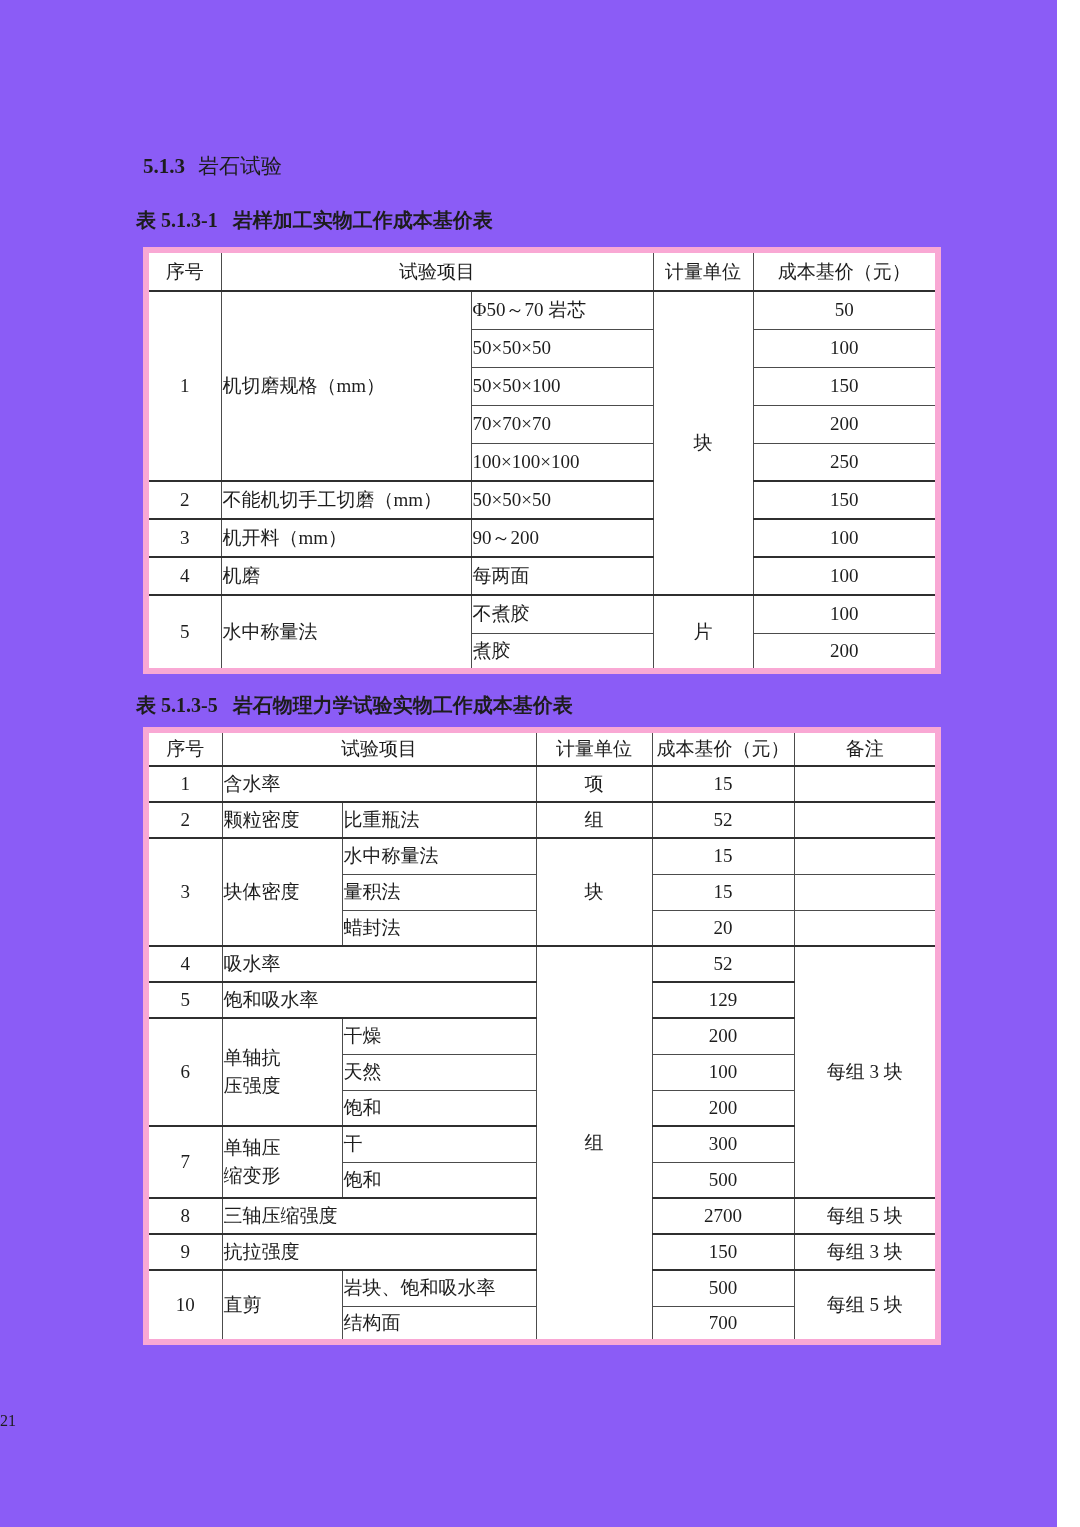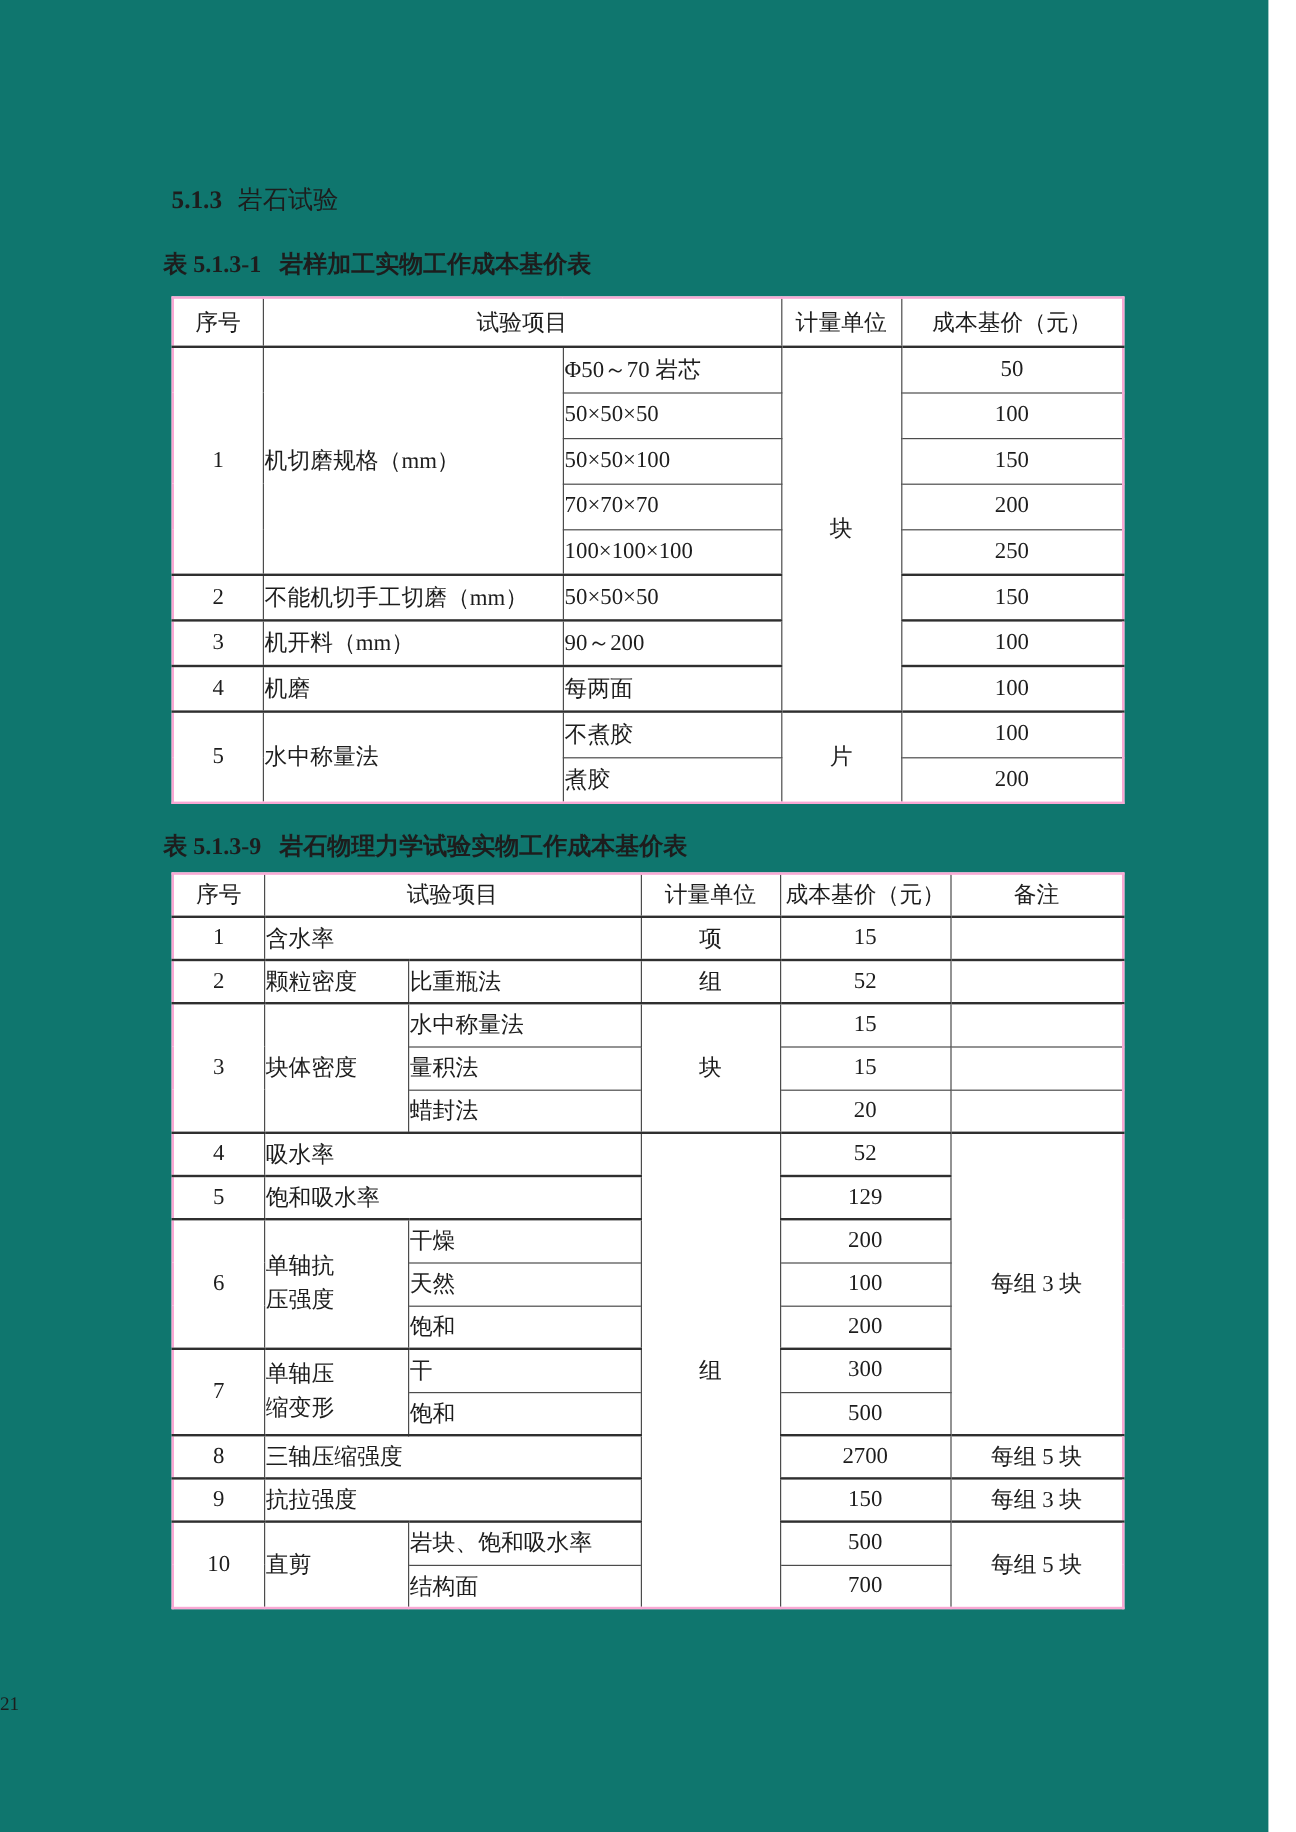--- a/index.html
+++ b/index.html
@@ -1,28 +1,28 @@
 <!DOCTYPE html>
 <html><head>
 <meta charset="utf-8">
 <style>
   html,body { margin:0; padding:0; background:#ffffff; }
   .page {
-    position:relative; width:1057px; height:1527px; background:#0f766e;
+    position:relative; width:1057px; height:1527px; background:#8b5cf6;
     font-family:"Liberation Serif","DejaVu Serif",serif; color:#1d1d1d;
   }
   .heading { position:absolute; left:143px; top:152px; font-size:21px; white-space:nowrap; }
   .heading .num { font-weight:bold; margin-right:13px; }
   .caption { position:absolute; left:136px; font-size:20px; font-weight:bold; white-space:nowrap; }
   .caption1 { top:207px; }
   .caption2 { top:692px; }
   .caption .label { margin-right:15px; }
 
   table { position:absolute; left:143px; border-collapse:collapse; table-layout:fixed;
-          background:#fff; border:2px solid #f9a8d4; }
+          background:#fff; border:6px solid #f9a8d4; }
   .t1 { top:247px; width:792px; }
   .t2 { top:727px; width:792px; }
   th,td { border:1px solid #4c4c4c; font-size:19px; font-weight:normal;
           text-align:center; vertical-align:middle; padding:0; }
   .t1 thead tr { height:41px; }
   .t1 tbody tr { height:38px; }
   .t2 thead tr { height:36px; }
   .t2 tbody tr { height:36px; }
   tr.gs th, tr.gs td { border-top-width:2px; border-top-color:#2f2f2f; }
   td.l { text-align:left; padding-left:1px; }
@@ -108,21 +108,21 @@
         <td>100</td>
       </tr>
       <tr>
         <td class="l">煮胶</td>
         <td>200</td>
       </tr>
     </tbody>
   </table>
 
   <div class="caption caption2">
-    <span class="label">表 5.1.3-9</span><span>岩石物理力学试验实物工作成本基价表</span>
+    <span class="label">表 5.1.3-5</span><span>岩石物理力学试验实物工作成本基价表</span>
   </div>
 
   <table class="t2">
     <colgroup>
         <col style="width:76px">
         <col style="width:120px">
         <col style="width:194px">
         <col style="width:116px">
         <col style="width:142px">
         <col style="width:144px">

